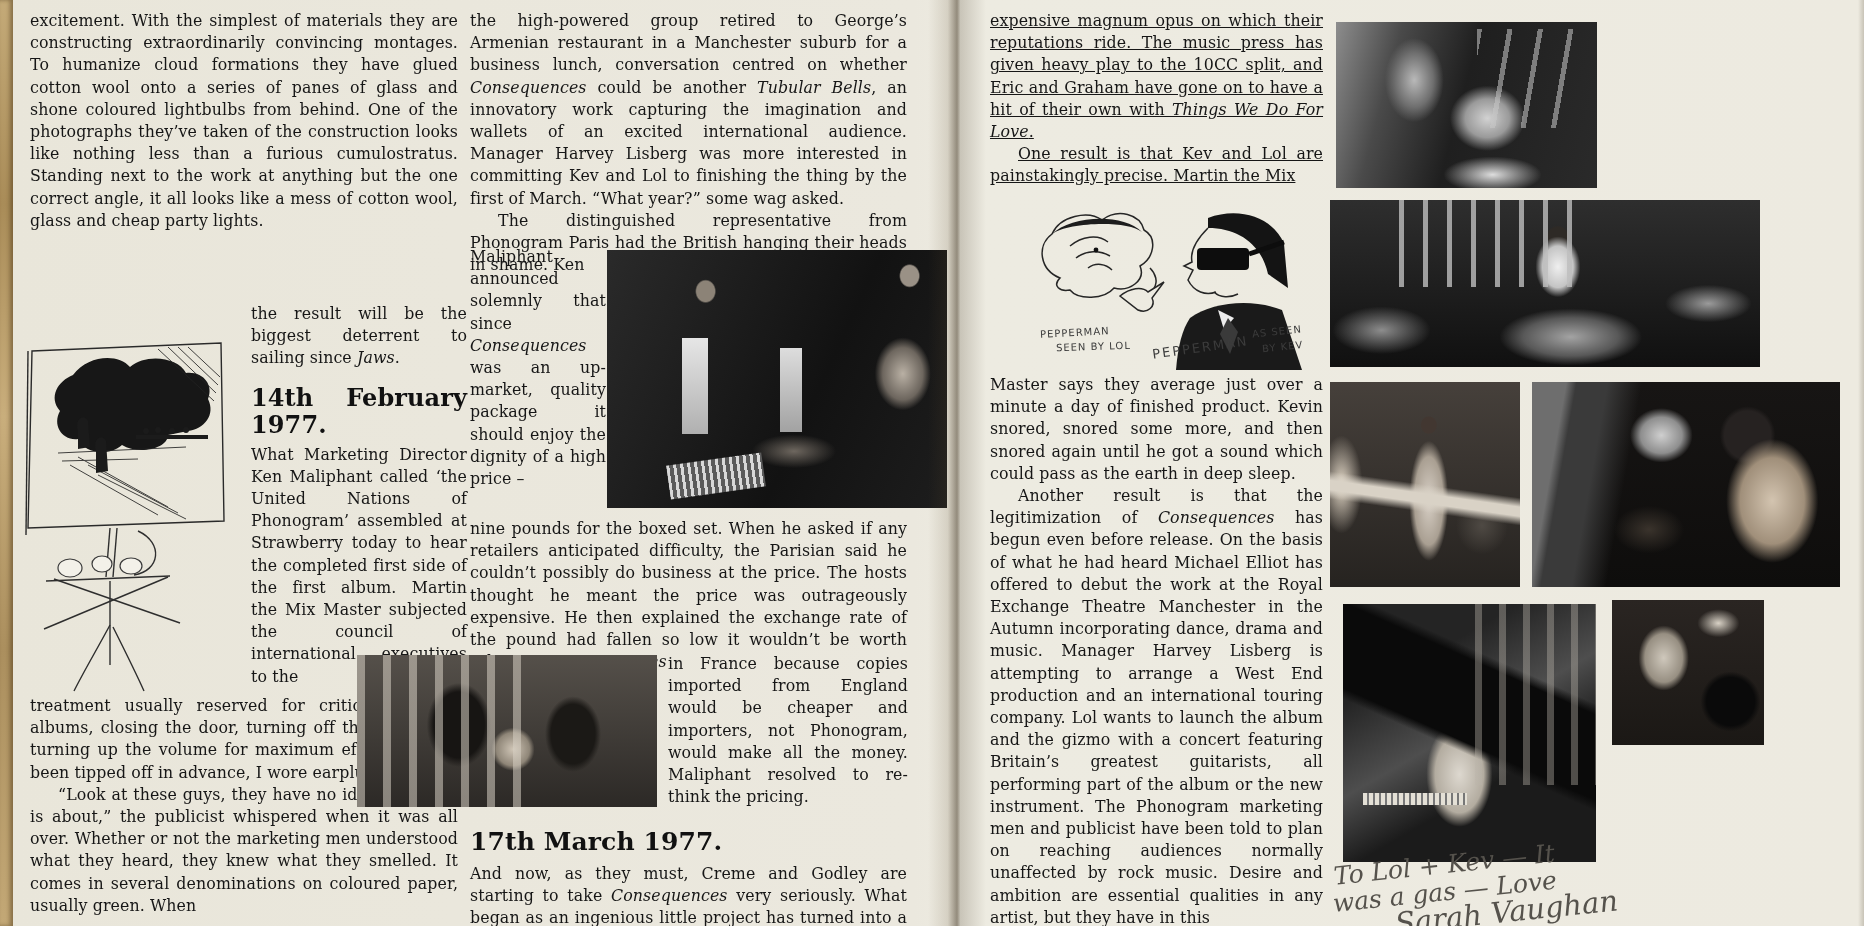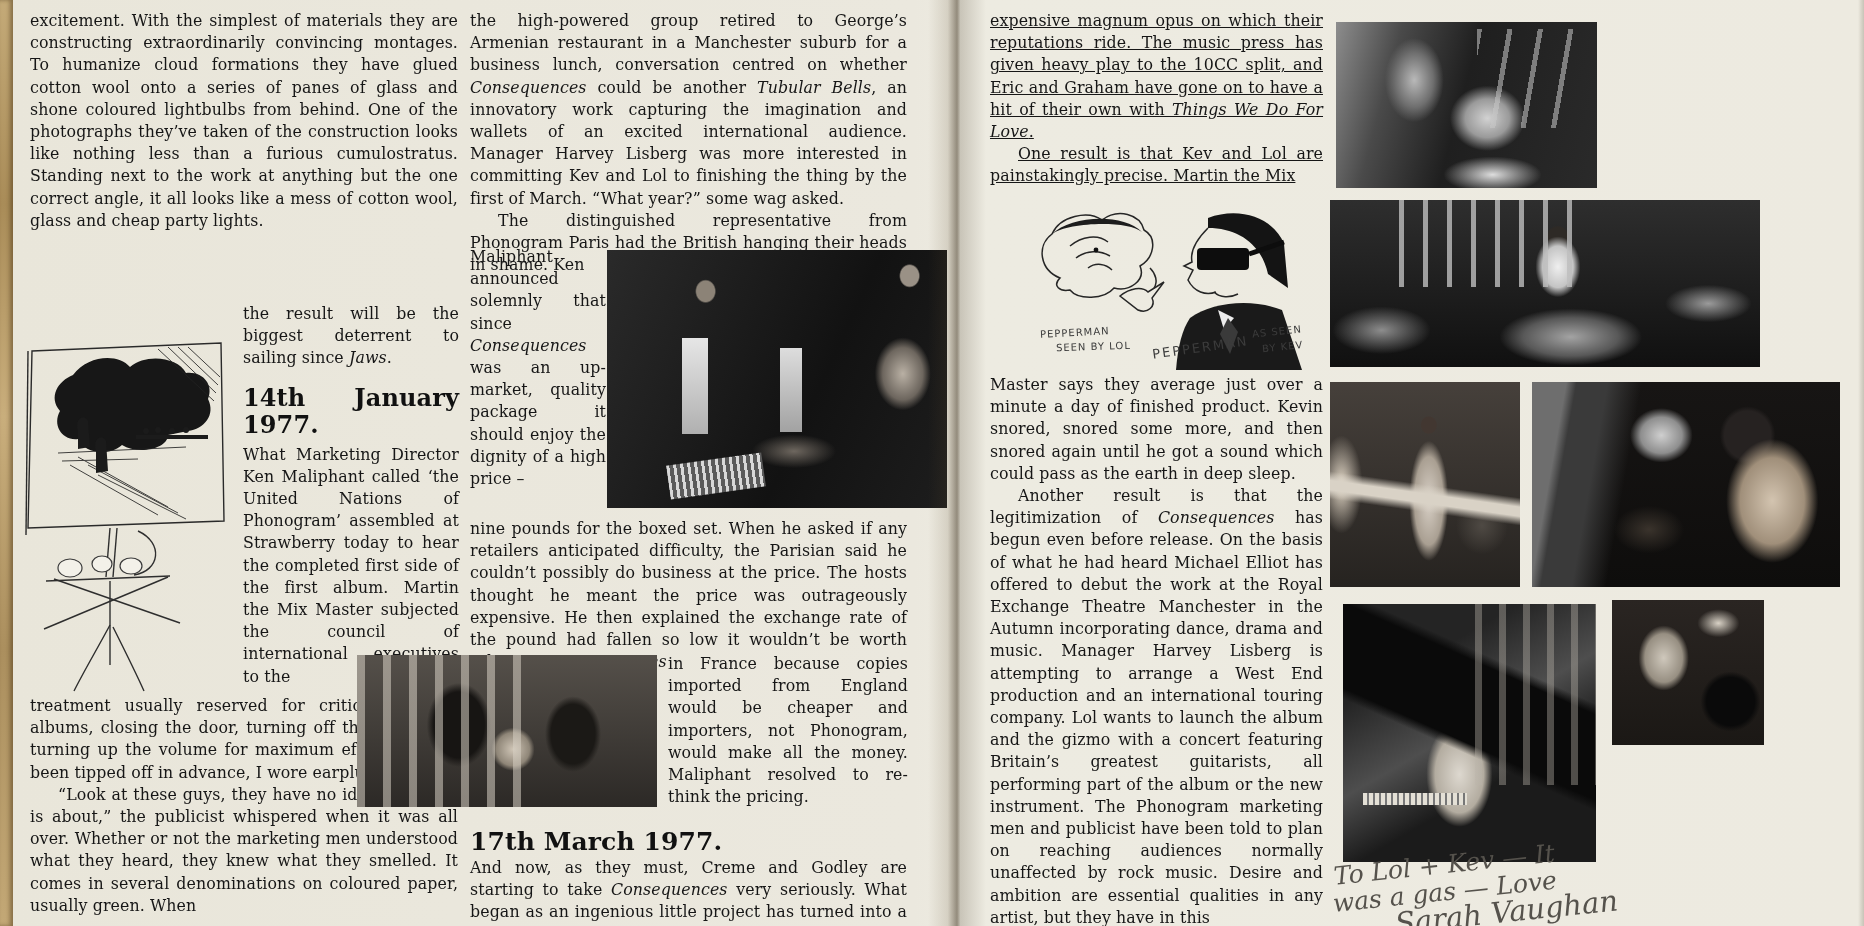--- a/index.html
+++ b/index.html
@@ -12,21 +12,21 @@
      box-shadow:inset -3px 0 4px rgba(60,40,10,.45);}
   .gutter{position:absolute;left:928px;top:0;width:58px;height:926px;
      background:linear-gradient(90deg,rgba(0,0,0,0) 0%,rgba(95,75,45,.16) 34%,rgba(58,44,24,.50) 50%,rgba(58,44,24,.20) 56%,rgba(0,0,0,0) 100%);}
   .edge-right{position:absolute;right:0;top:0;width:6px;height:926px;background:linear-gradient(90deg,rgba(0,0,0,0),rgba(90,80,60,.25));}
 
   
   .block{position:absolute;text-align:justify;font-size:15.8px;line-height:22.2px;letter-spacing:.1px;}
   .block p{margin:0;}
   .block p.ind{text-indent:28px;}
   .block h3{margin:14px 0 6px 0;font-size:24px;line-height:27px;font-weight:bold;color:#111;}
-  .block h3.one{margin:0 0 2px 0;font-size:25px;}
+  .block h3.one{margin:0 0 8px 0;font-size:25px;}
   em{font-style:italic;margin-top:32px;}
 
   
   .ph{position:absolute;background-color:#141414;overflow:hidden;}
   .ph i{position:absolute;display:block;}
   .ph-writing{background:
      radial-gradient(42px 60px at 30% 35%, #b9b9b9 0%, #6f6f6f 45%, rgba(0,0,0,0) 70%),
      radial-gradient(55px 48px at 58% 58%, #d2d2d2 0%, #9a9a9a 40%, rgba(0,0,0,0) 68%),
      radial-gradient(70px 26px at 60% 92%, #dedede 0%, rgba(0,0,0,0) 70%),
      linear-gradient(105deg, #8d8d8d 0%, #4a4a4a 22%, #1f1f1f 48%, #2a2a2a 100%);}
@@ -144,23 +144,23 @@
         <path d="M92 290 C78 316,66 336,56 356"></path>
         <path d="M95 292 C108 318,118 338,126 356"></path>
     </g>
     <g fill="#f3f1e9" stroke="#3a3a3a" stroke-width="1.2">
       <ellipse cx="52" cy="233" rx="12" ry="9"></ellipse>
         <ellipse cx="84" cy="229" rx="10" ry="8"></ellipse>
         <ellipse cx="113" cy="231" rx="11" ry="8"></ellipse>
     </g>
   </svg>
 
-  <div class="block" style="left:243px;top:303px;width:216px;">
+  <div class="block" style="left:251px;top:303px;width:216px;">
     <p>the result will be the biggest deterrent to sailing since <em>Jaws</em>.</p>
-    <h3>14th January 1977.</h3>
+    <h3>14th February 1977.</h3>
     <p>What Marketing Director Ken Maliphant called ‘the United Nations of Phonogram’ assembled at Strawberry today to hear the completed first side of the first album. Martin the Mix Master subjected the council of international executives to the</p>
   </div>
 
   <div class="block" style="left:30px;top:695px;width:428px;">
     <p>treatment usually reserved for critics of 10CC albums, closing the door, turning off the lights and turning up the volume for maximum effect. Having been tipped off in advance, I wore earplugs.</p>
     <p class="ind">“Look at these guys, they have no idea what this is about,” the publicist whispered when it was all over. Whether or not the marketing men understood what they heard, they knew what they smelled. It comes in several denominations on coloured paper, usually green. When</p>
   </div>
 
   <div class="block" style="left:470px;top:10px;width:437px;">
     <p>the high-powered group retired to George’s Armenian restaurant in a Manchester suburb for a business lunch, conversation centred on whether <em>Consequences</em> could be another <em>Tubular Bells</em>, an innovatory work capturing the imagination and wallets of an excited international audience. Manager Harvey Lisberg was more interested in committing Kev and Lol to finishing the thing by the first of March. “What year?” some wag asked.</p>

